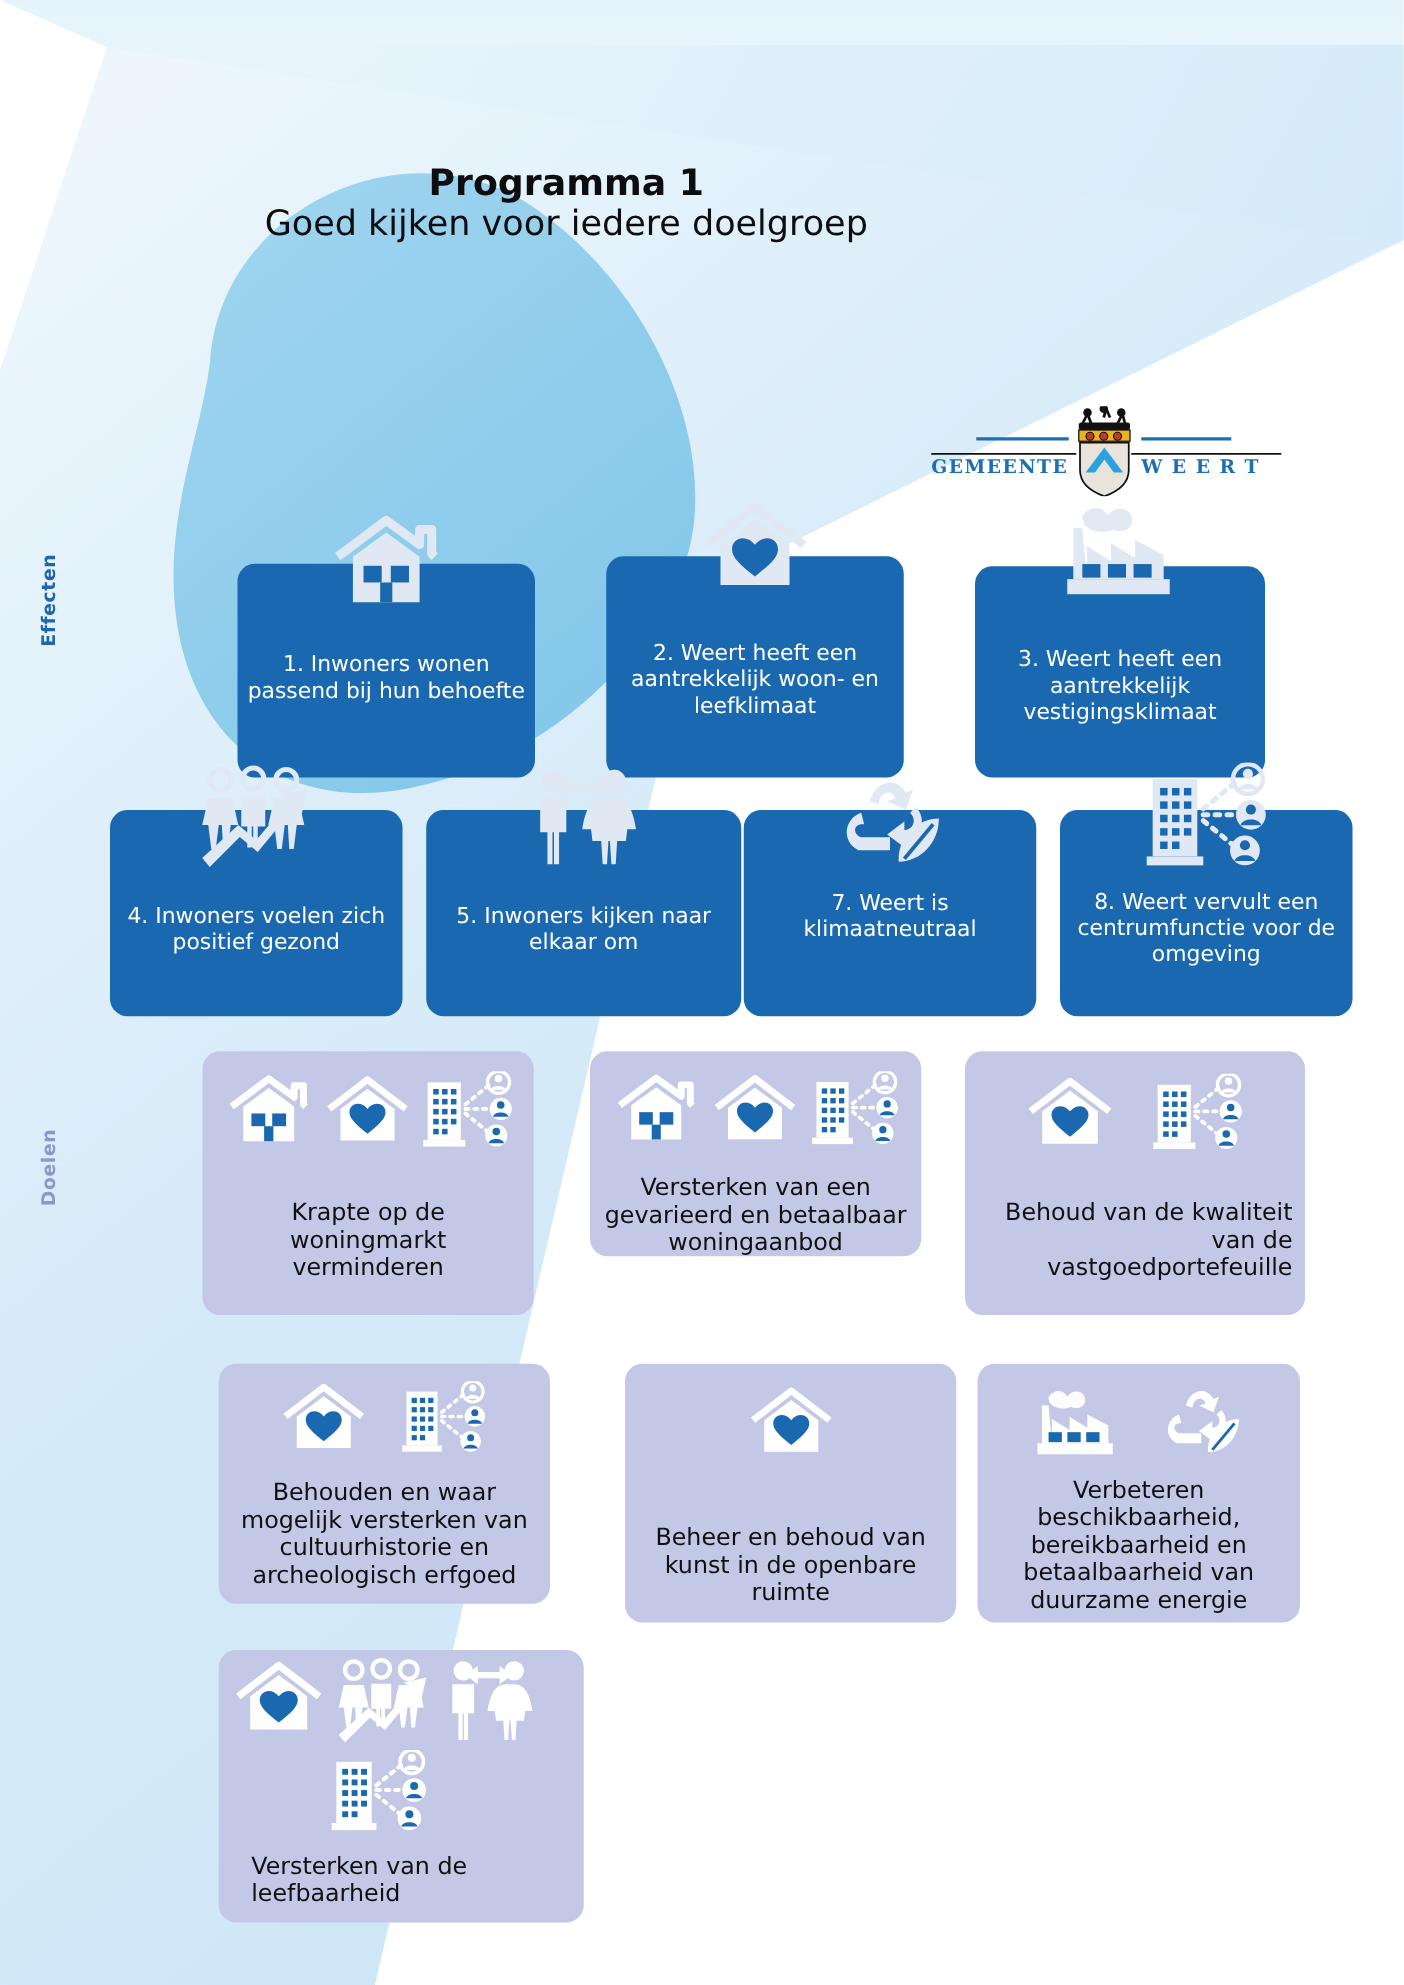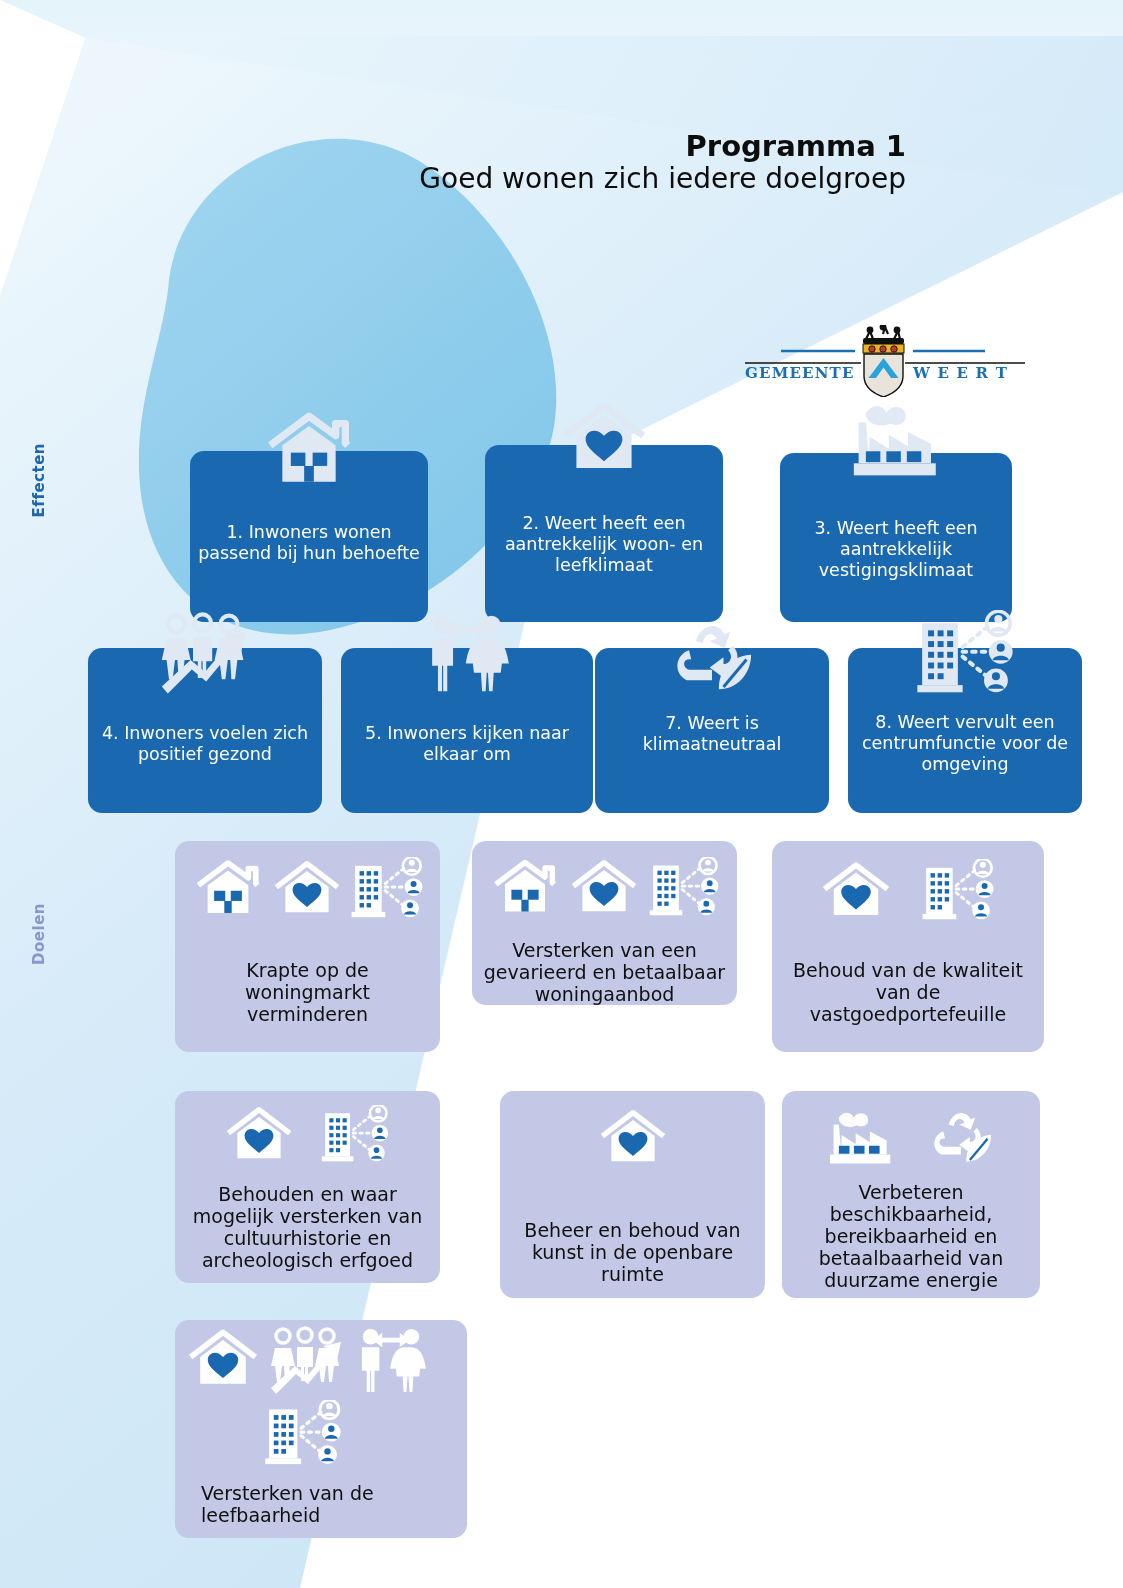--- a/index.html
+++ b/index.html
@@ -14,21 +14,21 @@
   
   .rail{
     position:absolute;z-index:5;
     writing-mode:vertical-rl;transform:rotate(180deg);
     font-weight:bold;font-size:15px;letter-spacing:.5px;
   }
   #rail-effecten{left:30px;top:443px;color:#1f66ad;}
   #rail-doelen{left:30px;top:903px;color:#8b95ce;}
 
   
-  .hdr{position:absolute;z-index:6;left:0;top:130px;width:906px;text-align:right;}
+  .hdr{position:absolute;z-index:6;left:0;top:130px;width:906px;text-align:center;}
   .hdr .l1{font-size:29px;font-weight:bold;color:#0d0d0d;line-height:1.12;}
   .hdr .l2{font-size:28px;color:#0d0d0d;line-height:1.18;}
 
   
   #logo{position:absolute;z-index:6;left:733px;top:325px;width:302px;height:72px;}
 
   
   .eff{
     position:absolute;z-index:4;
     background:#1a69b0;border-radius:14px;
@@ -85,21 +85,21 @@
            C133,410 160,350 168,290 Z" fill="url(#gBlob)" opacity="0.92"></path>
 
   <path d="M1123,190 L1123,420 L852,418 Z" fill="#dff0fa" opacity="0.0"></path>
 </svg>
 
 <div class="rail" id="rail-effecten">Effecten</div>
 <div class="rail" id="rail-doelen">Doelen</div>
 
 <div class="hdr">
   <div class="l1">Programma 1</div>
-  <div class="l2">Goed wonen zich iedere doelgroep</div>
+  <div class="l2">Goed kijken voor iedere doelgroep</div>
 </div>
 
 <svg id="logo" viewBox="0 0 302 72">
 
   <line x1="12" y1="38" x2="128" y2="38" stroke="#111" stroke-width="1.4"></line>
   <line x1="172" y1="38" x2="292" y2="38" stroke="#111" stroke-width="1.4"></line>
   <line x1="48" y1="26" x2="122" y2="26" stroke="#1c6fb5" stroke-width="2.6"></line>
   <line x1="180" y1="26" x2="252" y2="26" stroke="#1c6fb5" stroke-width="2.6"></line>
 
   <g>
@@ -276,21 +276,21 @@
 
 <div class="eff" style="left:848px;top:648px;width:234px;height:165px;padding-bottom:38px;">
   <div class="ico" style="top:-38px;color:#dfe8f3;">
     <svg width="100" height="86" viewBox="0 0 84 70">
         <use href="#ic-building-net"></use>
       </svg>
   </div>
   <div class="txt">8. Weert vervult een centrumfunctie voor de omgeving</div>
 </div>
 
-<div class="goal" style="left:175px;top:841px;width:265px;height:211px;padding-top:16px;">
+<div class="goal" style="left:162px;top:841px;width:265px;height:211px;padding-top:16px;">
   <div class="gico" style="color:#ffffff;height:80px;gap:6px;">
     <svg width="74" height="62" viewBox="0 0 80 66">
         <use href="#ic-house" style="color:#fff"></use>
       </svg>
     <svg width="72" height="62" viewBox="0 0 80 62">
         <use href="#ic-house-heart" style="color:#fff"></use>
       </svg>
     <svg width="76" height="62" viewBox="0 0 84 70">
         <use href="#ic-building-net" style="color:#fff"></use>
       </svg>
@@ -315,21 +315,21 @@
 
 <div class="goal" style="left:772px;top:841px;width:272px;height:211px;padding-top:18px;">
   <div class="gico" style="height:78px;gap:26px;">
     <svg width="74" height="62" viewBox="0 0 80 62">
         <use href="#ic-house-heart" style="color:#fff"></use>
       </svg>
     <svg width="78" height="62" viewBox="0 0 84 70">
         <use href="#ic-building-net" style="color:#fff"></use>
       </svg>
   </div>
-  <div class="gtxt" style="margin-top:22px;">Behoud van de kwaliteit van de vastgoedportefeuille</div>
+  <div class="gtxt" style="margin-top:22px;text-align:right;">Behoud van de kwaliteit van de vastgoedportefeuille</div>
 </div>
 
 <div class="goal" style="left:175px;top:1091px;width:265px;height:192px;padding-top:14px;">
   <div class="gico" style="height:72px;gap:22px;">
     <svg width="72" height="58" viewBox="0 0 80 62">
         <use href="#ic-house-heart" style="color:#fff"></use>
       </svg>
     <svg width="76" height="58" viewBox="0 0 84 70">
         <use href="#ic-building-net" style="color:#fff"></use>
       </svg>

